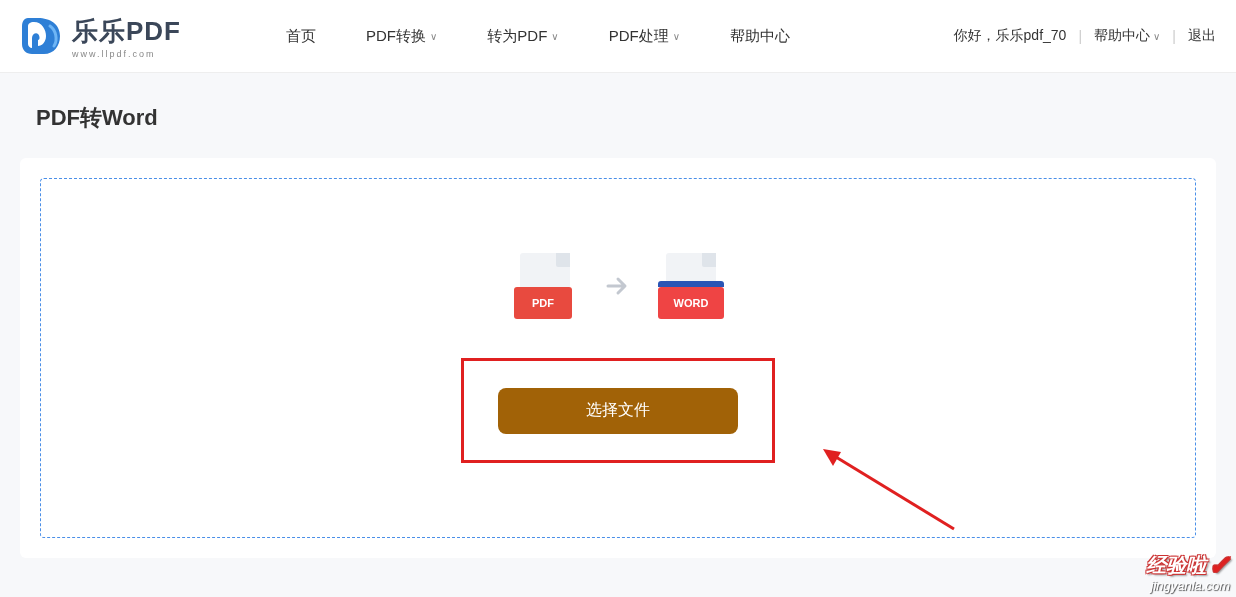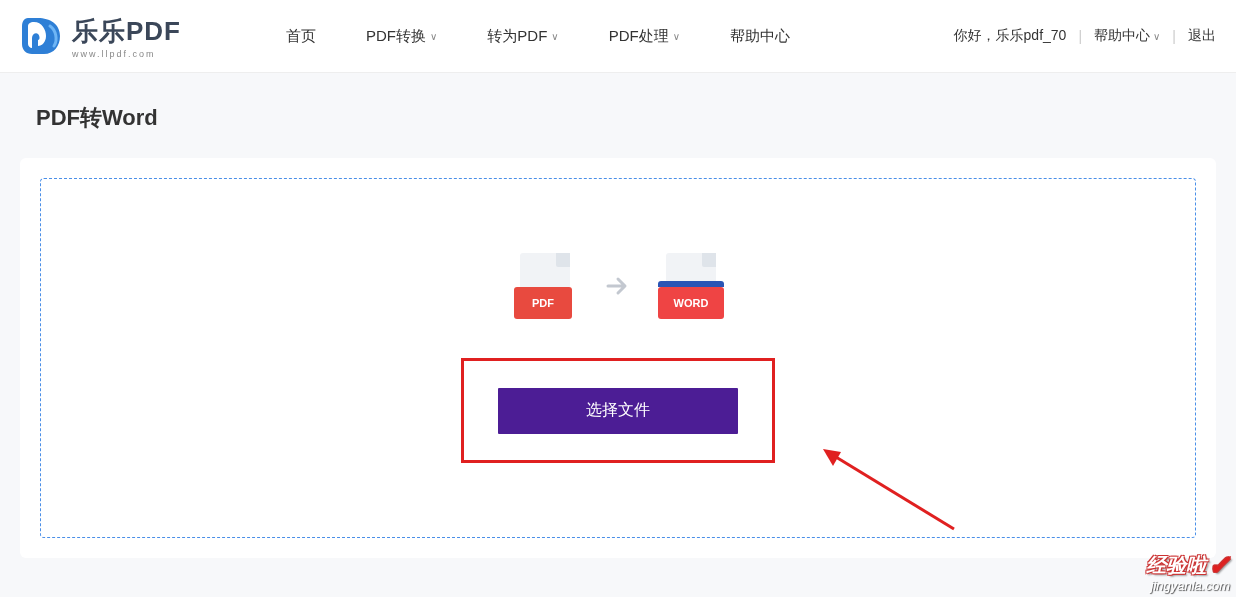--- a/index.html
+++ b/index.html
@@ -122,27 +122,27 @@
     }
     .highlight-box {
       border: 3px solid #e02020;
       width: 314px;
       height: 105px;
       display: flex;
       align-items: center;
       justify-content: center;
     }
     .select-btn {
-      background: #4c1d95;
+      background: #a16207;
       color: #fff;
       border: none;
       width: 240px;
       height: 46px;
       font-size: 16px;
-      border-radius: 1px;
+      border-radius: 8px;
       cursor: pointer;
     }
     .arrow-line {
       position: absolute;
       width: 140px;
       height: 90px;
       left: 778px;
       top: 265px;
       pointer-events: none;
     }

